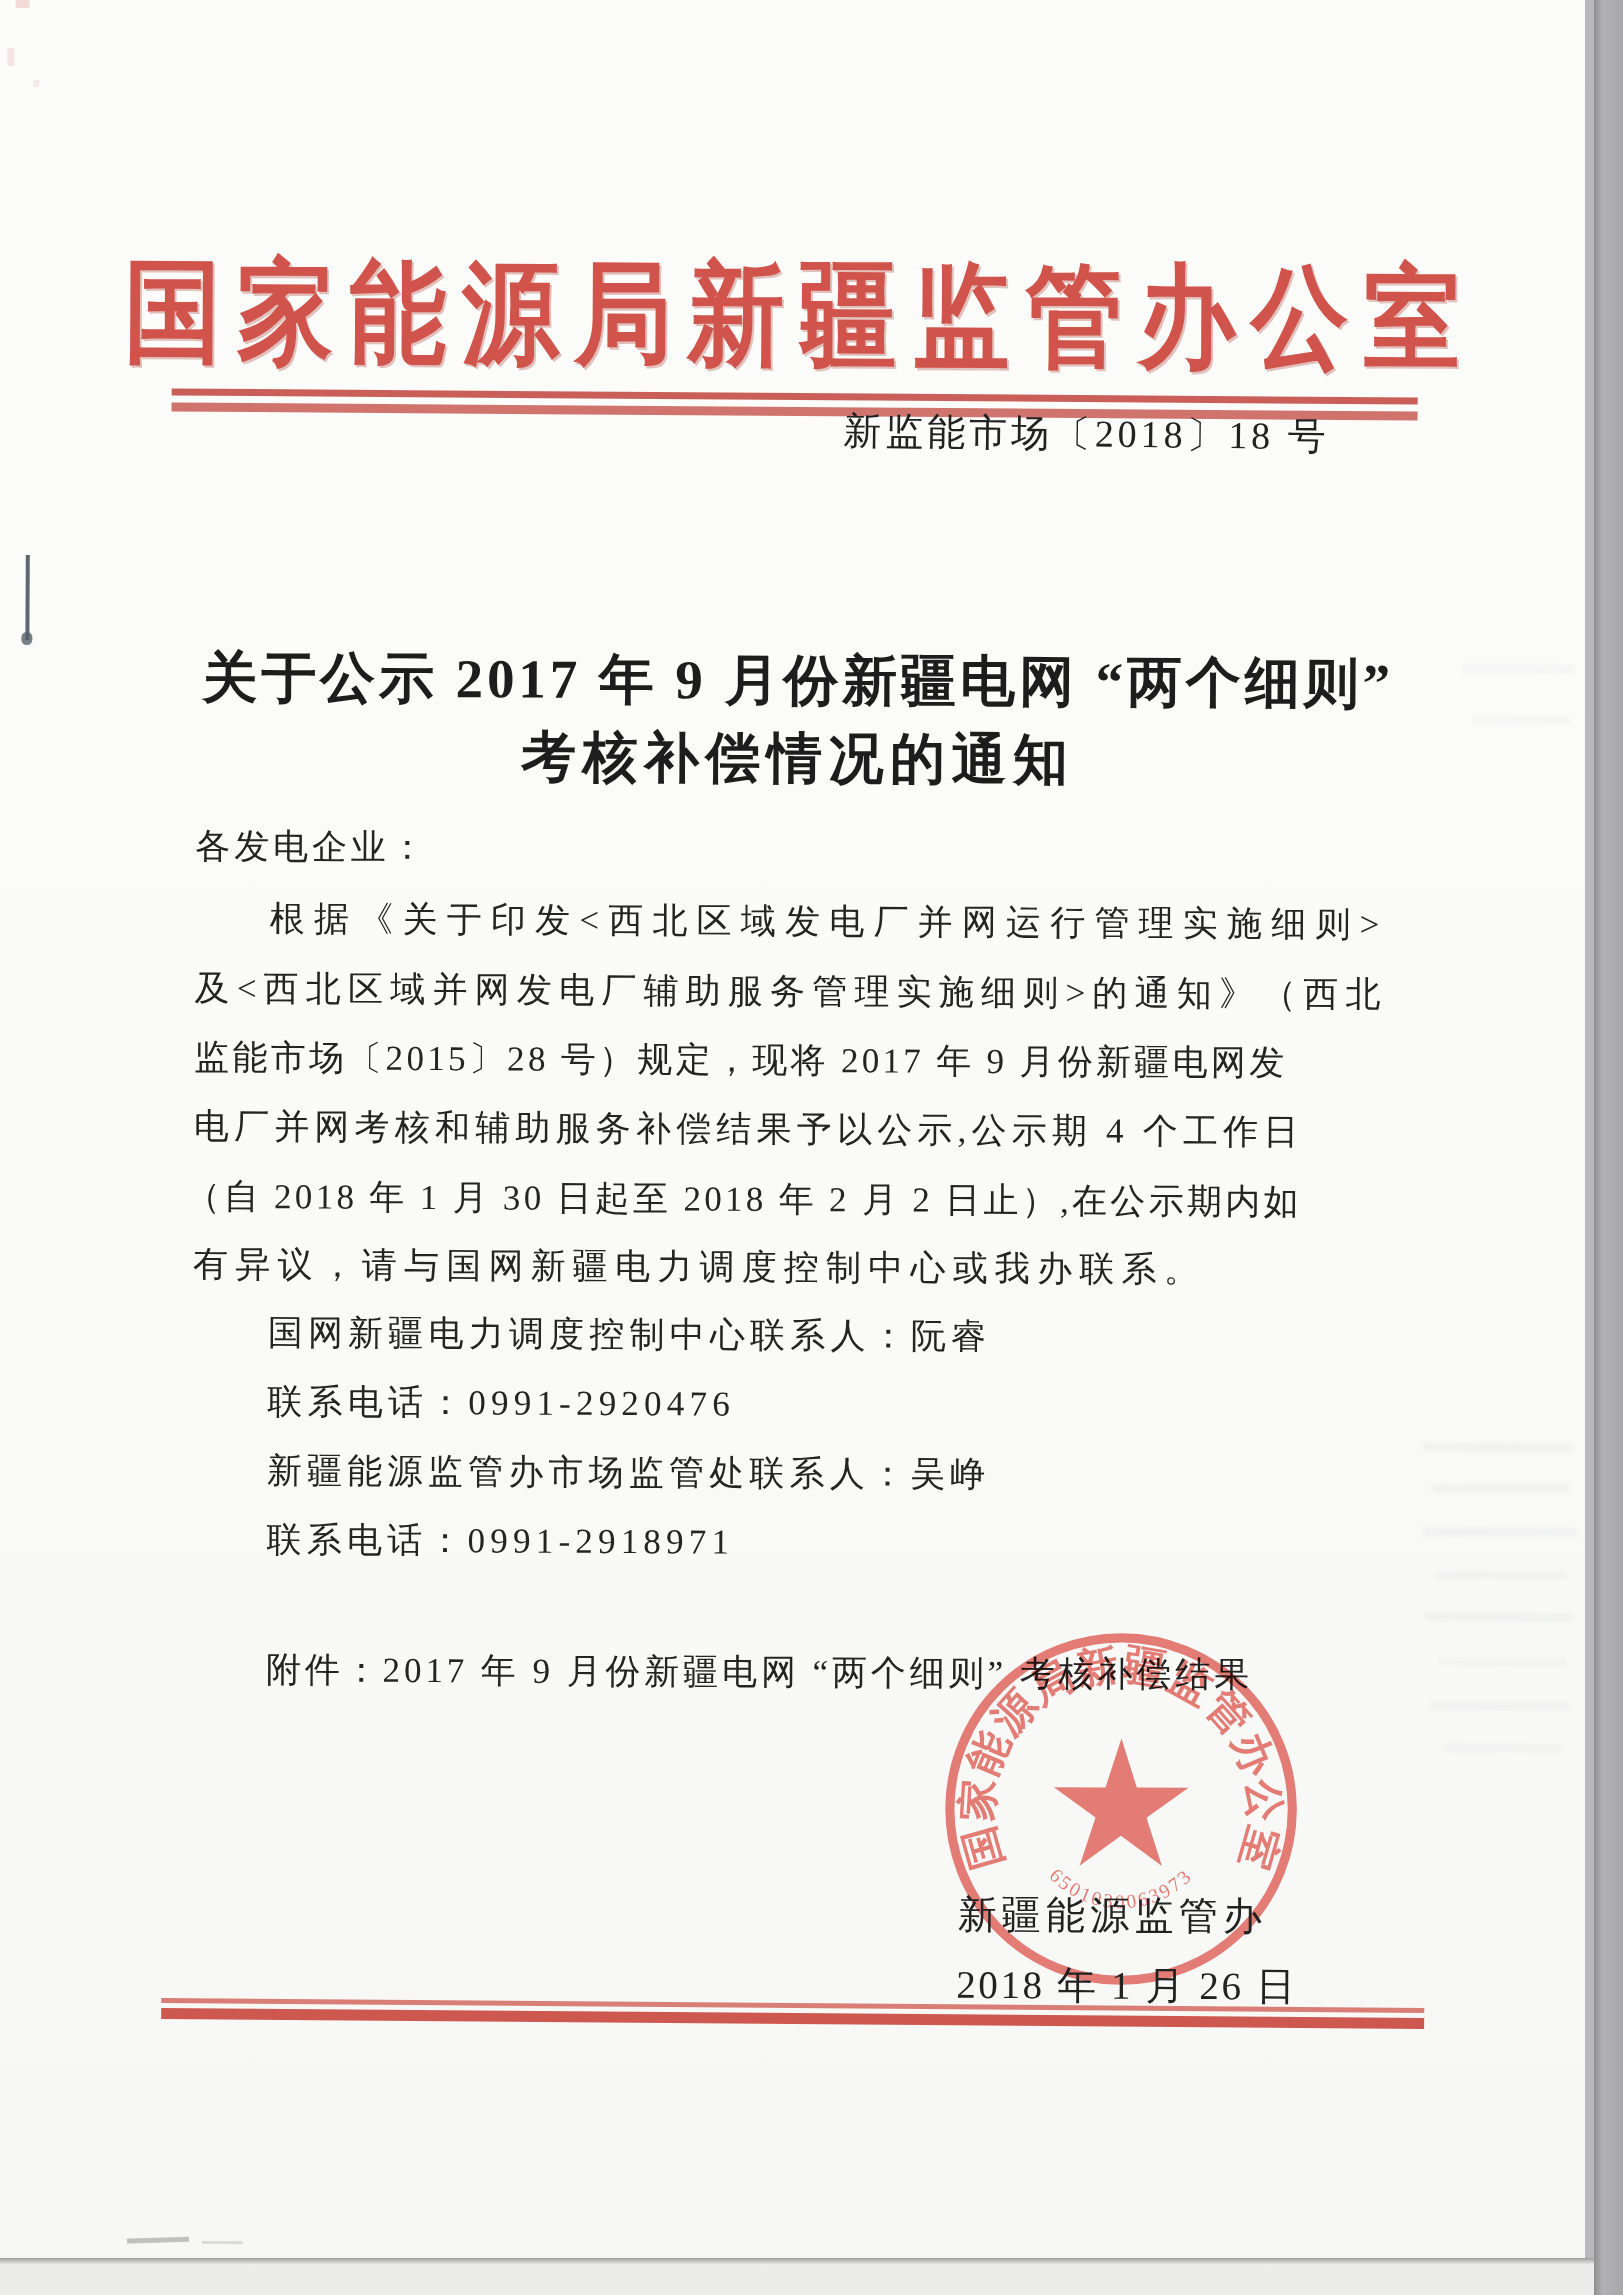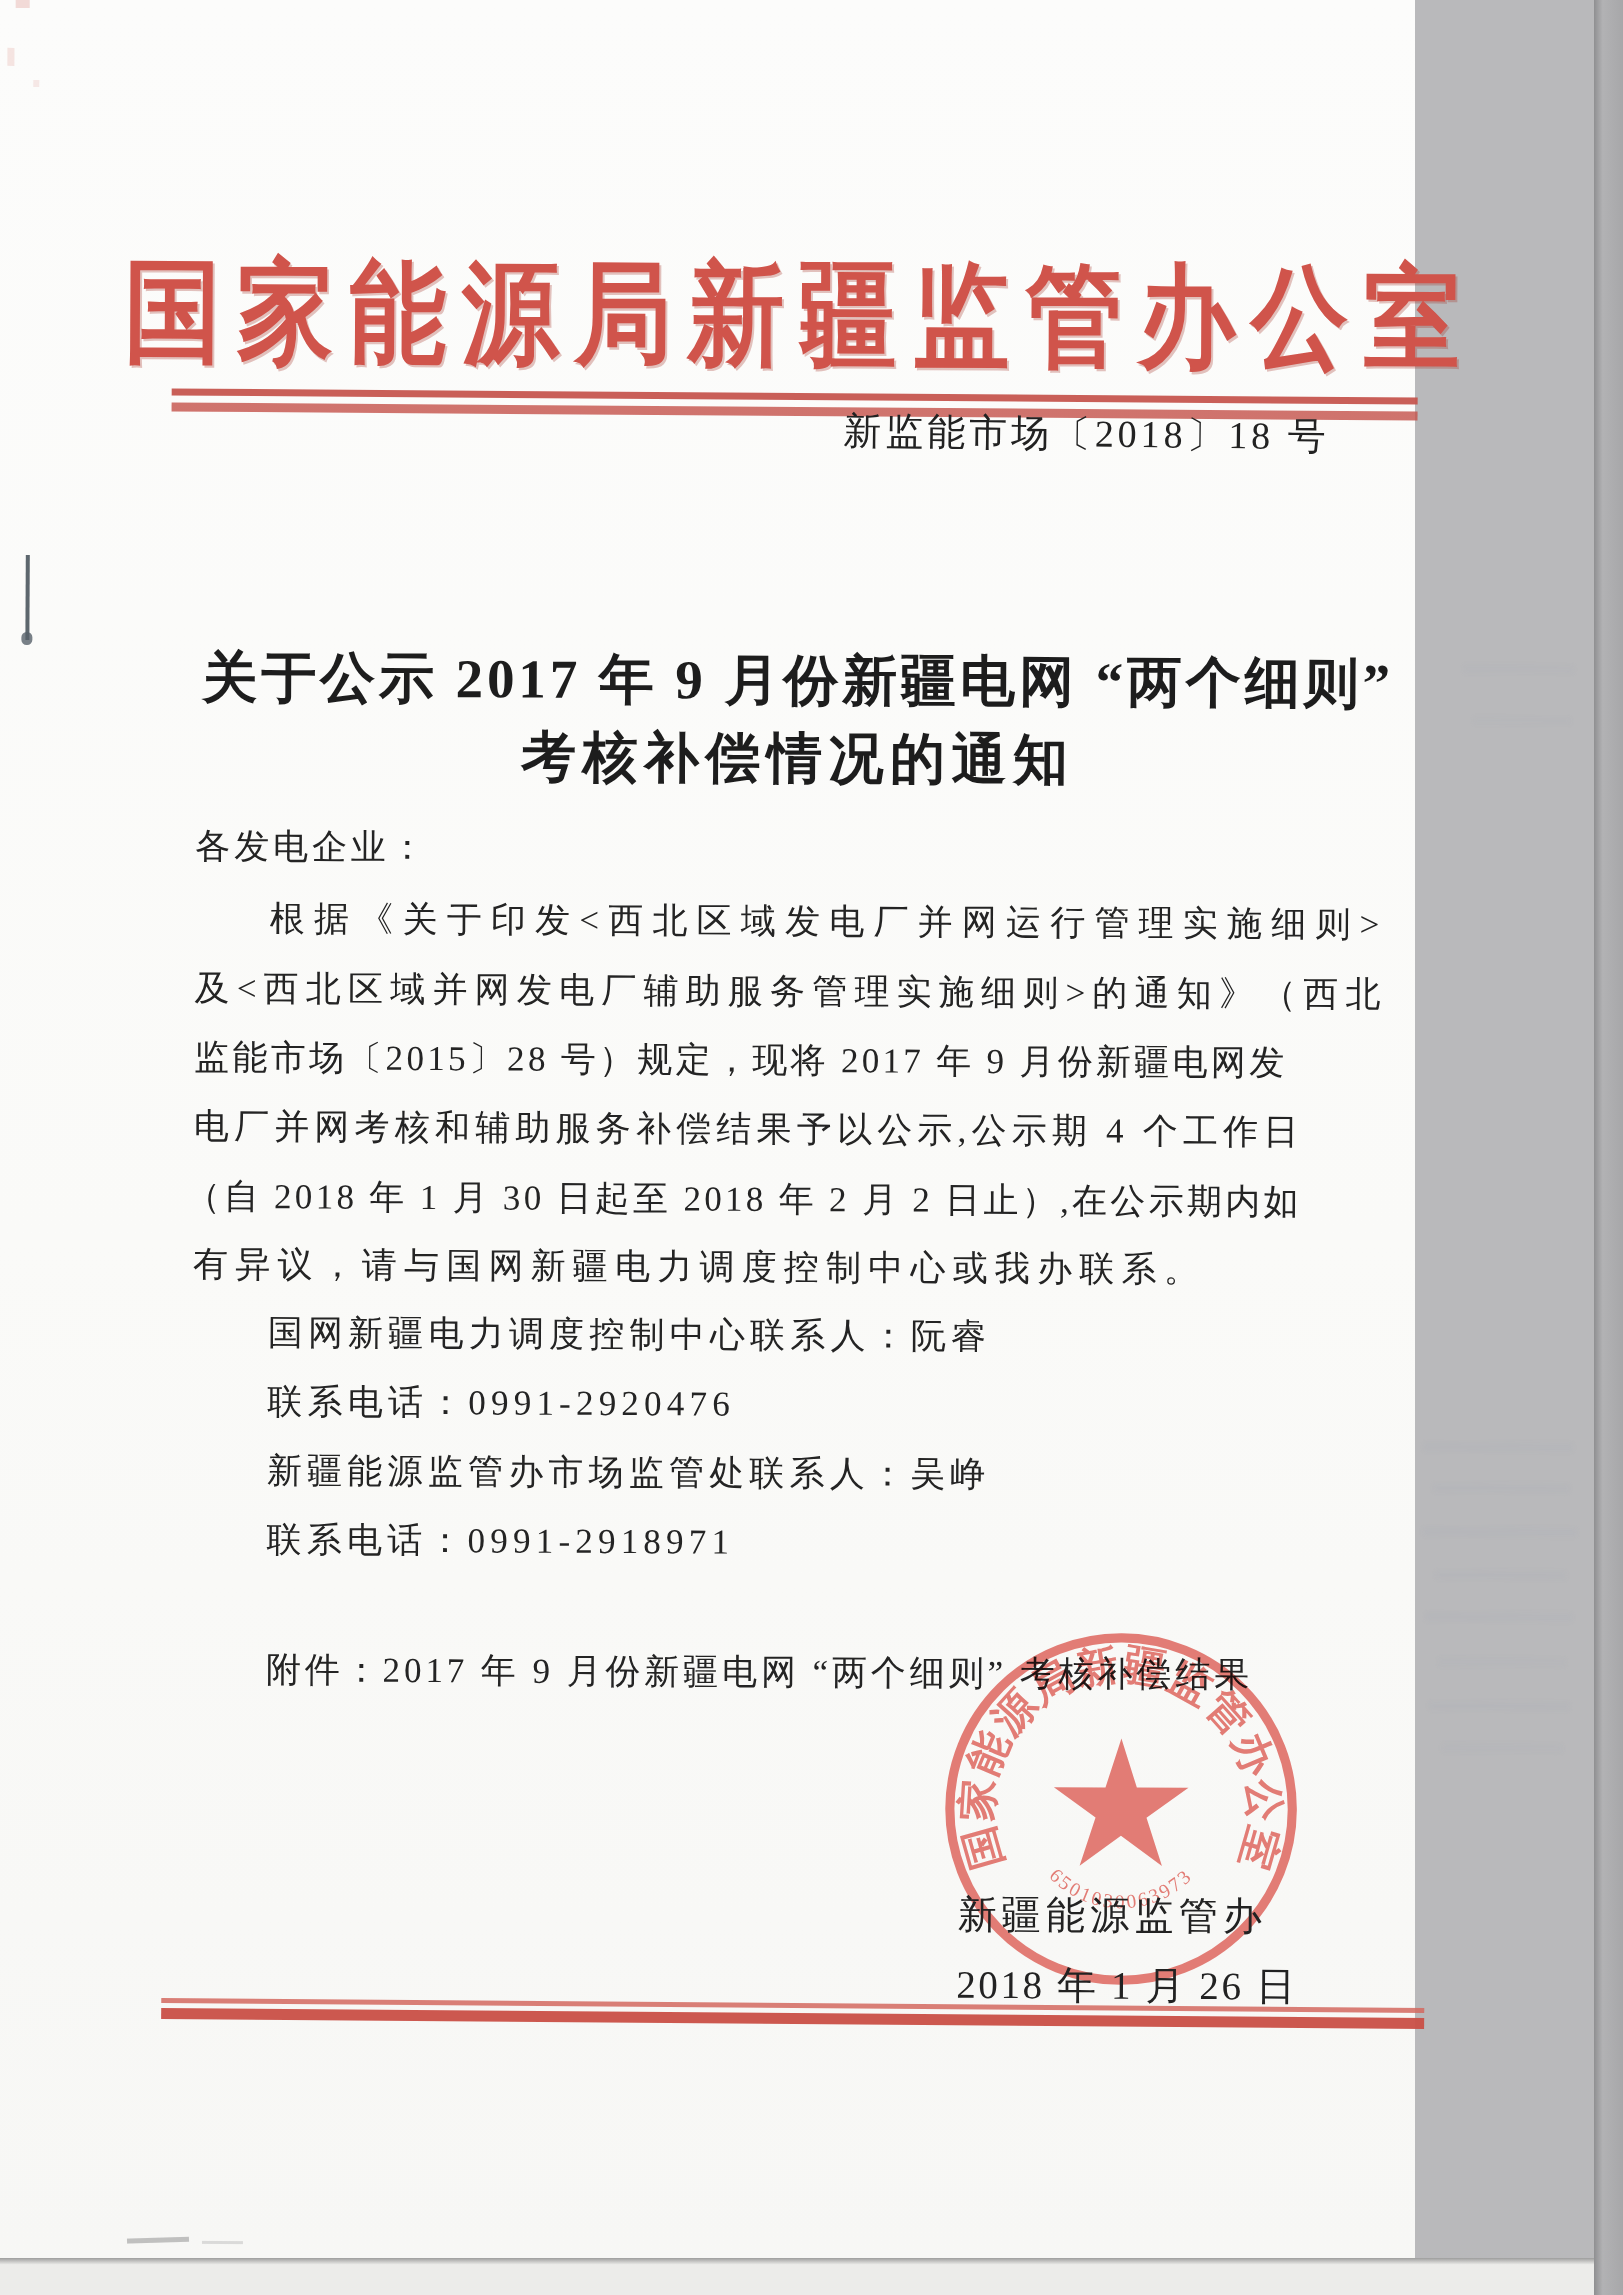--- a/index.html
+++ b/index.html
@@ -9,21 +9,21 @@
     --ink:#2b2b2b;
   }
   html,body{margin:0;padding:0;}
   body{
     width:1623px;height:2295px;position:relative;overflow:hidden;
     background:#b9b9bb;
     font-family:"Liberation Serif","DejaVu Serif",serif;
     color:var(--ink);
   }
   #page{
-    position:absolute;left:0;top:0;width:1415px;height:2258px;
+    position:absolute;left:0;top:0;width:1585px;height:2258px;
     background:linear-gradient(180deg,#fcfcfb 0%,#fafaf8 55%,#f7f7f5 100%);
   }
   #scan-right-strip{
     position:absolute;right:0;top:0;width:29px;height:2295px;
     background:linear-gradient(90deg,#8f8f91 0%,#b2b2b4 30%,#a7a7a9 100%);
   }
   #scan-bottom-band{
     position:absolute;left:0;top:2258px;width:1594px;height:37px;
     background:linear-gradient(180deg,#9d9d9d 0%,#ececea 18%,#ececea 100%);
   }

